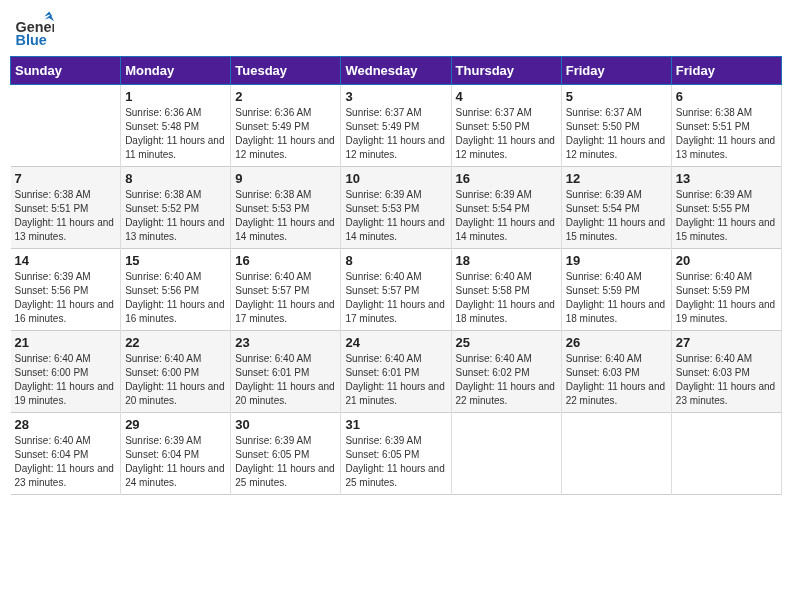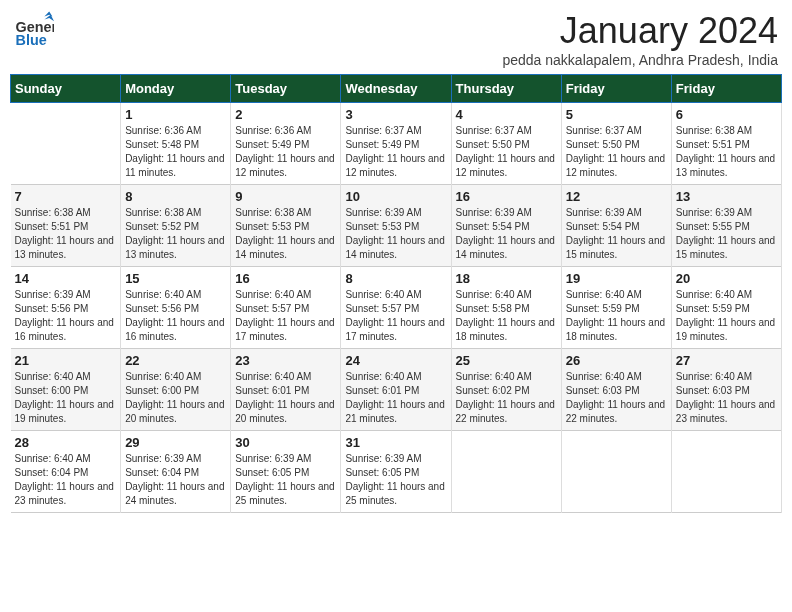--- a/index.html
+++ b/index.html
@@ -28,21 +28,21 @@
     .location {
       font-size: 14px;
       color: #444;
     }
     table {
       width: 100%;
       border-collapse: collapse;
       font-size: 11px;
     }
     thead tr th {
-      background: #14532d;
+      background: #4c1d95;
       color: #fff;
       padding: 6px 4px;
       text-align: left;
       font-size: 13px;
       font-weight: bold;
       border: 1px solid #1a6fba;
     }
     tbody tr {
       border-bottom: 1px solid #ccc;
     }
@@ -86,24 +86,20 @@
 
 <div class="header">
   <div class="logo-wrapper">
     <svg class="logo-icon" viewBox="0 0 50 50">
       <text x="2" y="28" font-size="18" font-weight="bold" fill="#333" font-family="Arial">General</text>
       <text x="2" y="44" font-size="18" font-weight="bold" fill="#1a6fba" font-family="Arial">Blue</text>
       <polygon points="38,8 44,2 48,8 44,6" fill="#1a6fba"></polygon>
       <polygon points="38,12 46,6 50,14 44,10" fill="#1a6fba"></polygon>
     </svg>
   </div>
-  <div class="title-block">
-    <div class="month-title">January 2024</div>
-    <div class="location">pedda nakkalapalem, Andhra Pradesh, India</div>
-  </div>
 </div>
 
 <table>
   <thead>
     <tr id="header-row">
     <th>Sunday</th>
         <th>Monday</th>
         <th>Tuesday</th>
         <th>Wednesday</th>
         <th>Thursday</th>

